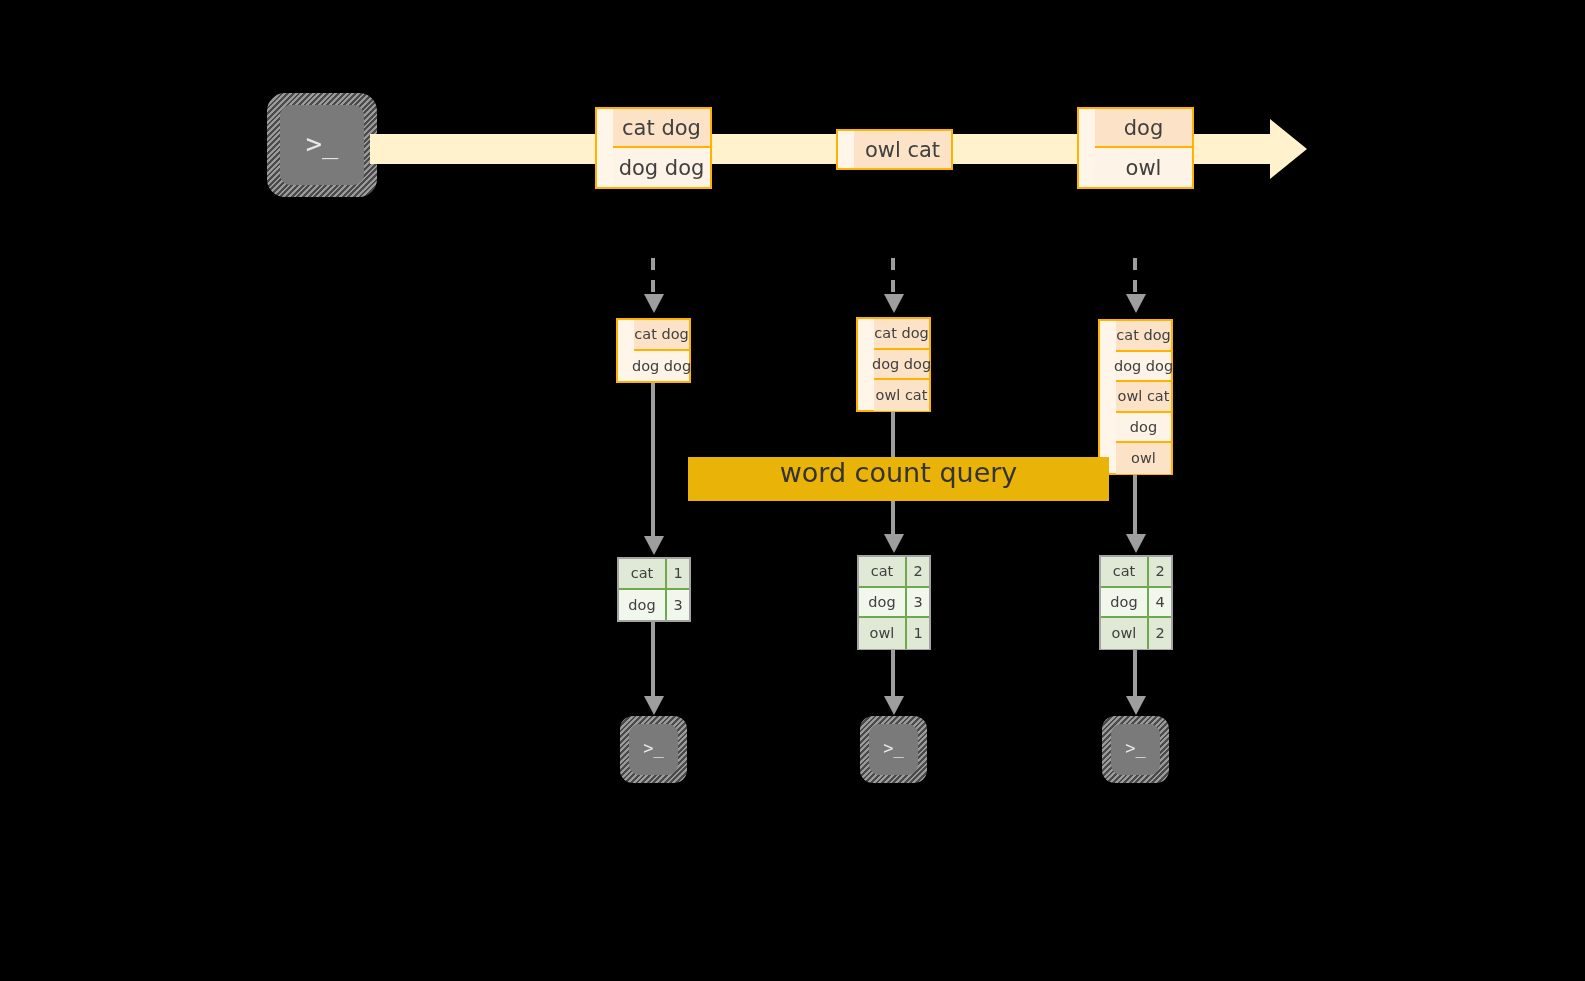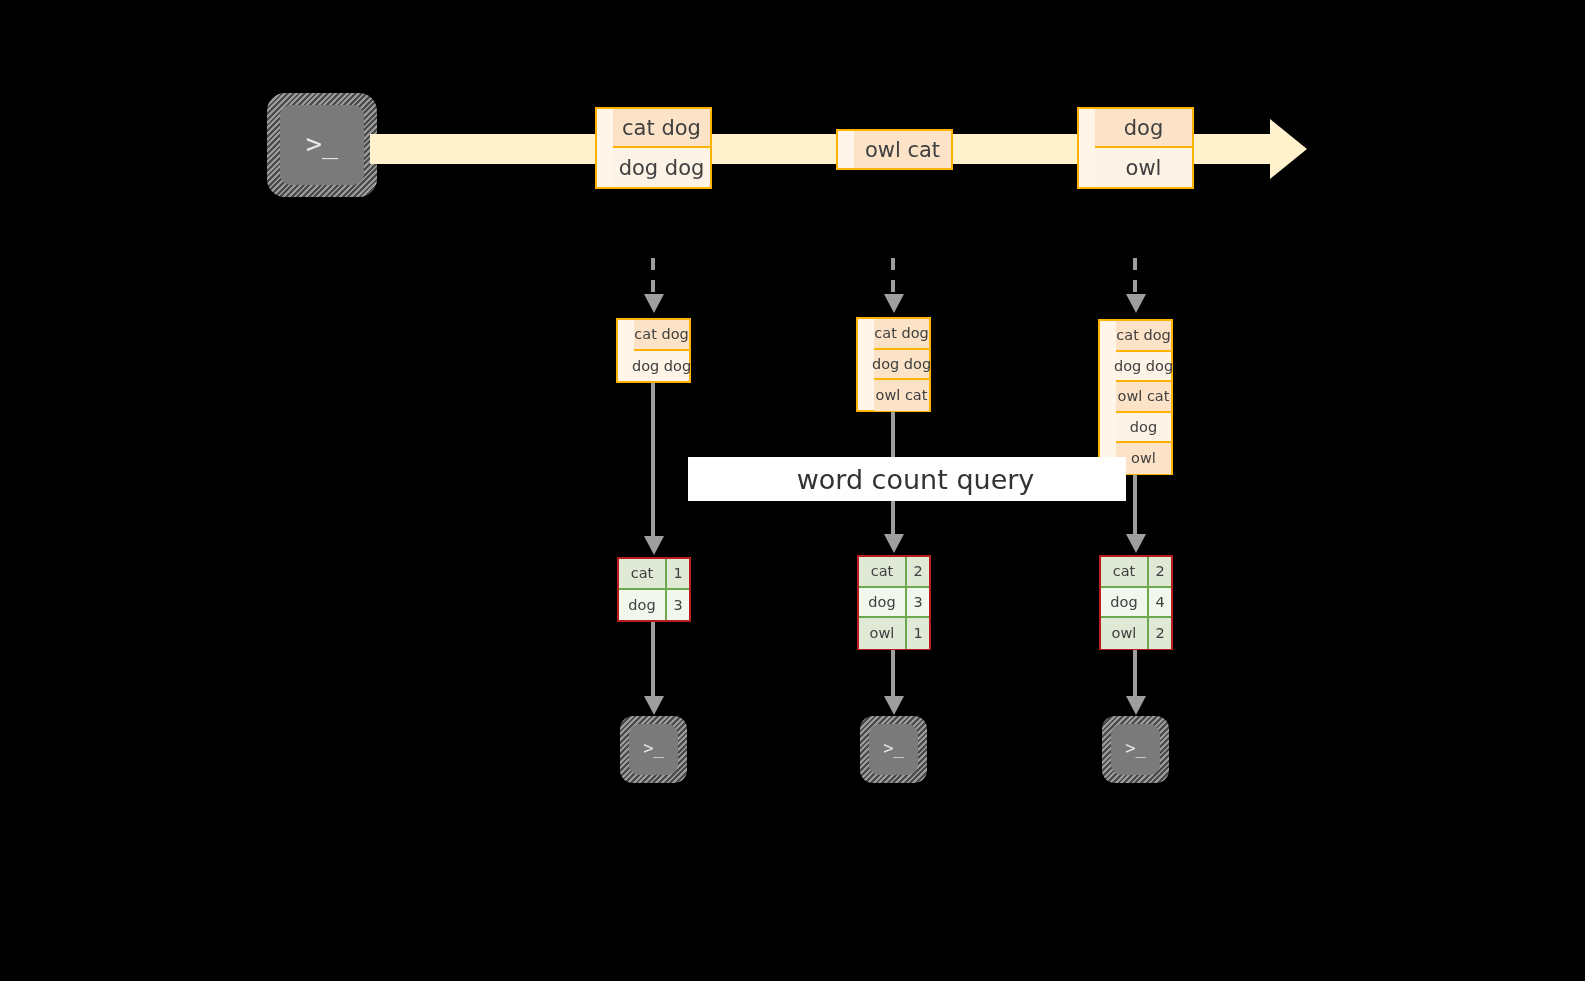--- a/index.html
+++ b/index.html
@@ -80,21 +80,21 @@
 
   
   .msgbox.big .msgrow { height: 39px; font-size: 21px; }
 
   
   .msgbox.small .msgrow { height: 30.5px; font-size: 14.5px; }
 
   
   .restable {
     position: absolute;
-    border: 2px solid #b91c1c;
+    border: 2px solid #a3a3a3;
     box-sizing: border-box;
     background: #fdba74;
   }
   .resrow {
     display: flex;
     height: 30.5px;
     box-sizing: border-box;
     border-bottom: 2px solid #6EA84F;
   }
   .resrow:last-child { border-bottom: none; }
@@ -131,28 +131,27 @@
     position: absolute;
     width: 0; height: 0;
     border-left: 10px solid transparent;
     border-right: 10px solid transparent;
     border-top: 19px solid #9E9E9E;
   }
 
   
   #query-banner {
     position: absolute;
-    background: #ffffff;
-    display: flex;
-    align-items: center;
+    background: #eab308;
+    display: flex;
+    align-items: flex-start;
     justify-content: center;
     color: #333333;
     font-size: 27px;
     white-space: nowrap;
-    padding-left: 17px;
   }
 </style>
 </head>
 <body>
 
 <div id="stage">
 
   <div class="terminal" style="left:267px; top:93px; width:110px; height:104px; border-radius:18px;">
     <div class="inner" style="left:13px; top:12px; right:13px; bottom:12px;"></div>
     <div class="glyph" style="font-size:27px;">&gt;_</div>

